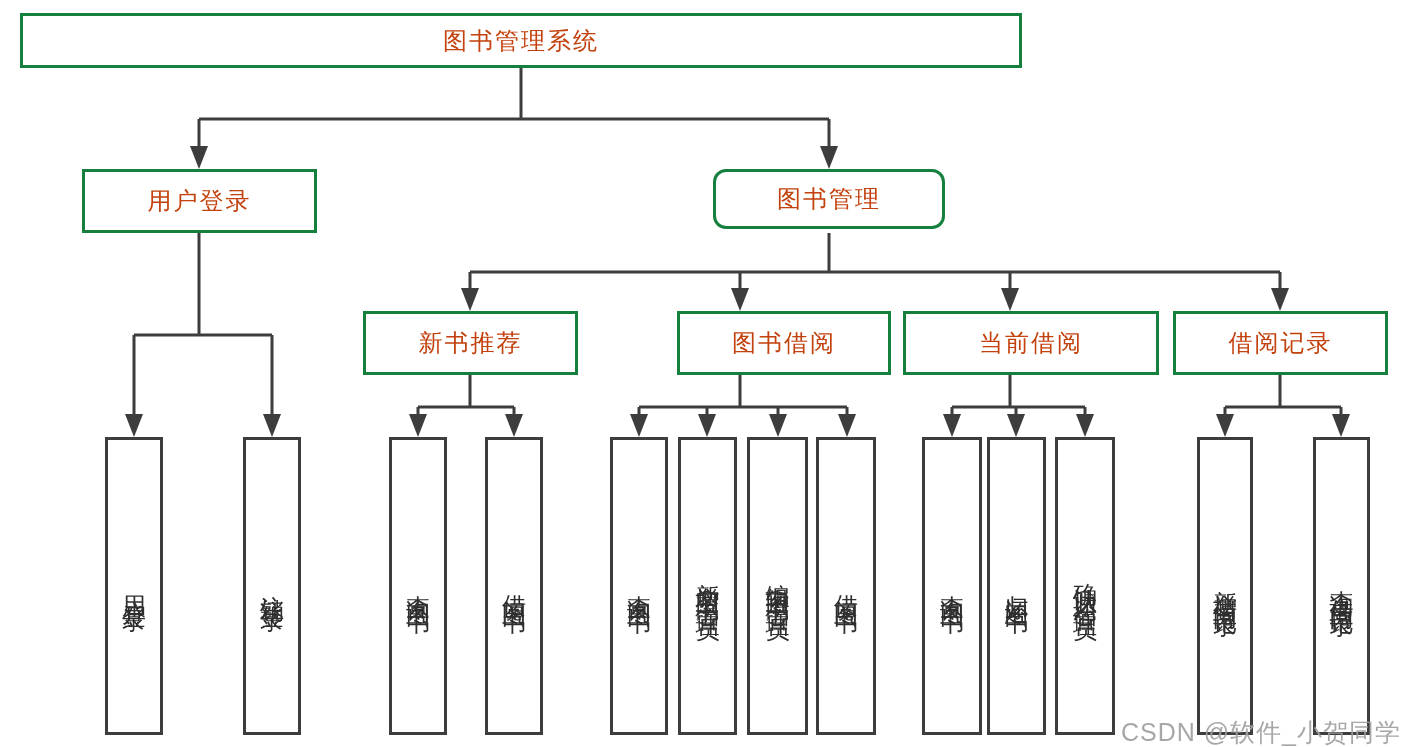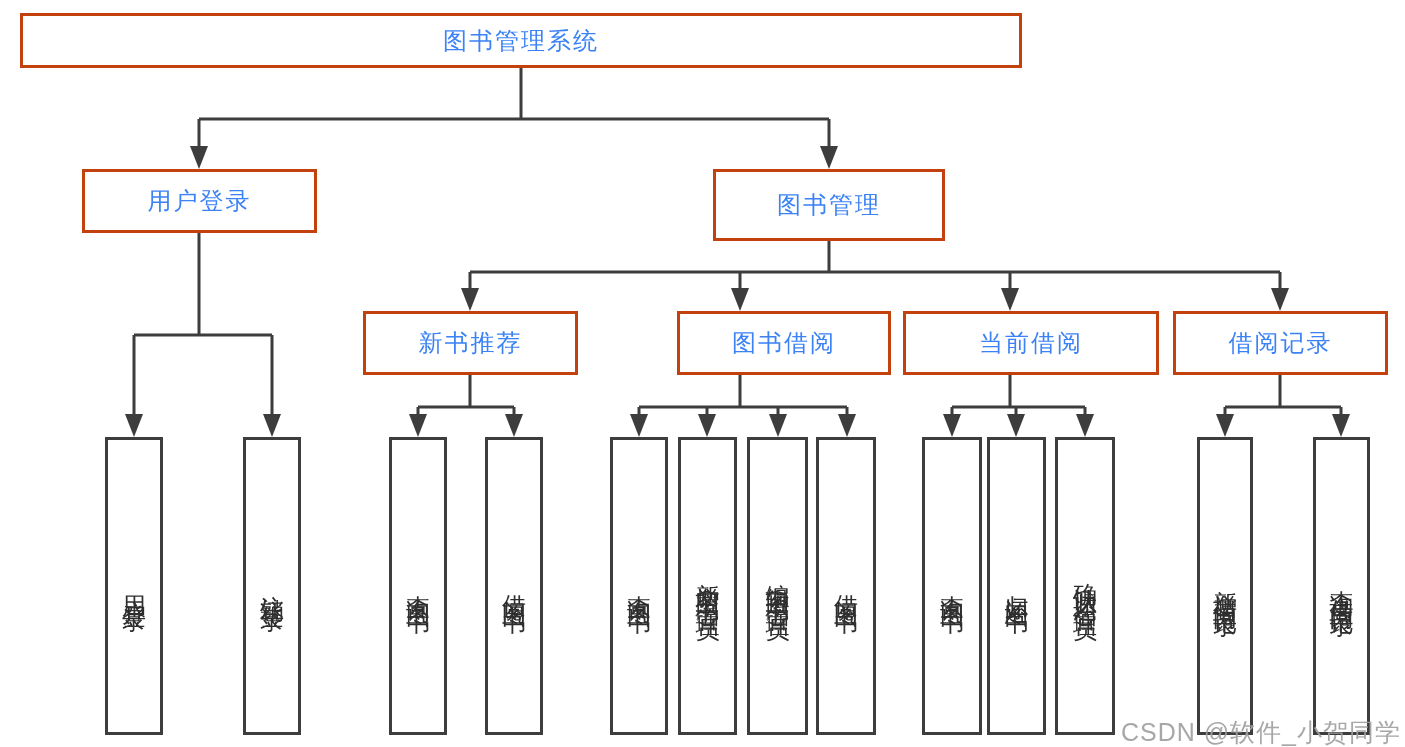--- a/index.html
+++ b/index.html
@@ -2,23 +2,23 @@
 <html><head>
 <meta charset="utf-8">
 <style>
   html,body{margin:0;padding:0;background:#fff;}
   #canvas{
     position:relative;width:1405px;height:747px;background:#fff;overflow:hidden;
     font-family:"Liberation Sans",sans-serif;
   }
   #connectors{position:absolute;left:0;top:0;z-index:0;}
   .node{
-    position:absolute;box-sizing:border-box;border:3px solid #c2410c;background:#fff;
+    position:absolute;box-sizing:border-box;border:3px solid #15803d;background:#fff;
     display:flex;align-items:center;justify-content:center;
-    color:#3b82f6;font-size:24px;letter-spacing:2px;z-index:1;white-space:nowrap;
+    color:#c2410c;font-size:24px;letter-spacing:2px;z-index:1;white-space:nowrap;
   }
   .leaf{
     position:absolute;box-sizing:border-box;border:3px solid #3d3d3d;background:#fff;
     display:flex;align-items:center;justify-content:center;z-index:1;
   }
   .leaf .vtext{
     writing-mode:vertical-lr;text-orientation:mixed;line-height:1;
     color:#2e2e2e;font-size:24px;letter-spacing:5px;
   }
   .watermark{
@@ -71,21 +71,21 @@
     </g>
   </svg>
 
   <div class="node" style="left:20px;top:13px;width:1002px;height:55px;">
     <span>图书管理系统</span>
   </div>
 
   <div class="node" style="left:82px;top:169px;width:235px;height:64px;">
     <span>用户登录</span>
   </div>
-  <div class="node" style="left:713px;top:169px;width:232px;height:72px;">
+  <div class="node" style="left:713px;top:169px;width:232px;height:60px;border-radius:13px;">
     <span>图书管理</span>
   </div>
 
   <div class="node" style="left:363px;top:311px;width:215px;height:64px;">
     <span>新书推荐</span>
   </div>
   <div class="node" style="left:633px;top:311px;width:214px;height:64px;margin-left:44px;">
     <span>图书借阅</span>
   </div>
   <div class="node" style="left:903px;top:311px;width:256px;height:64px;">

